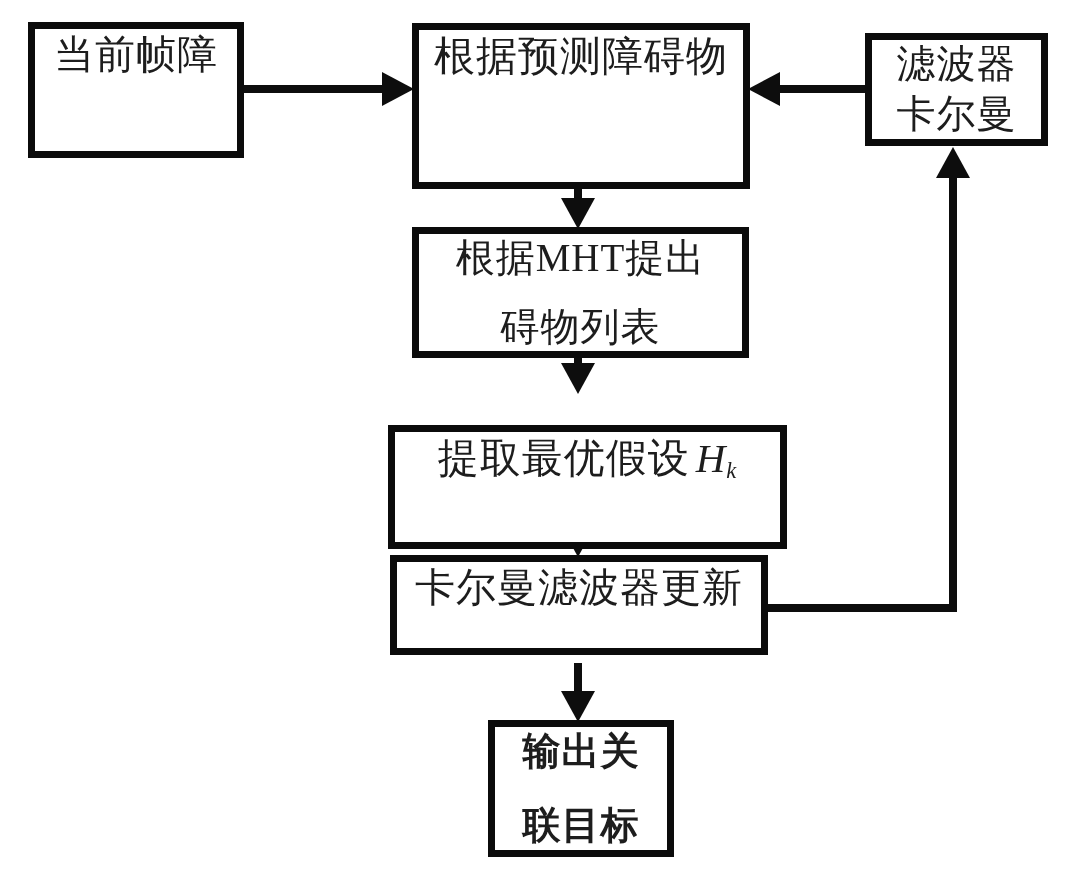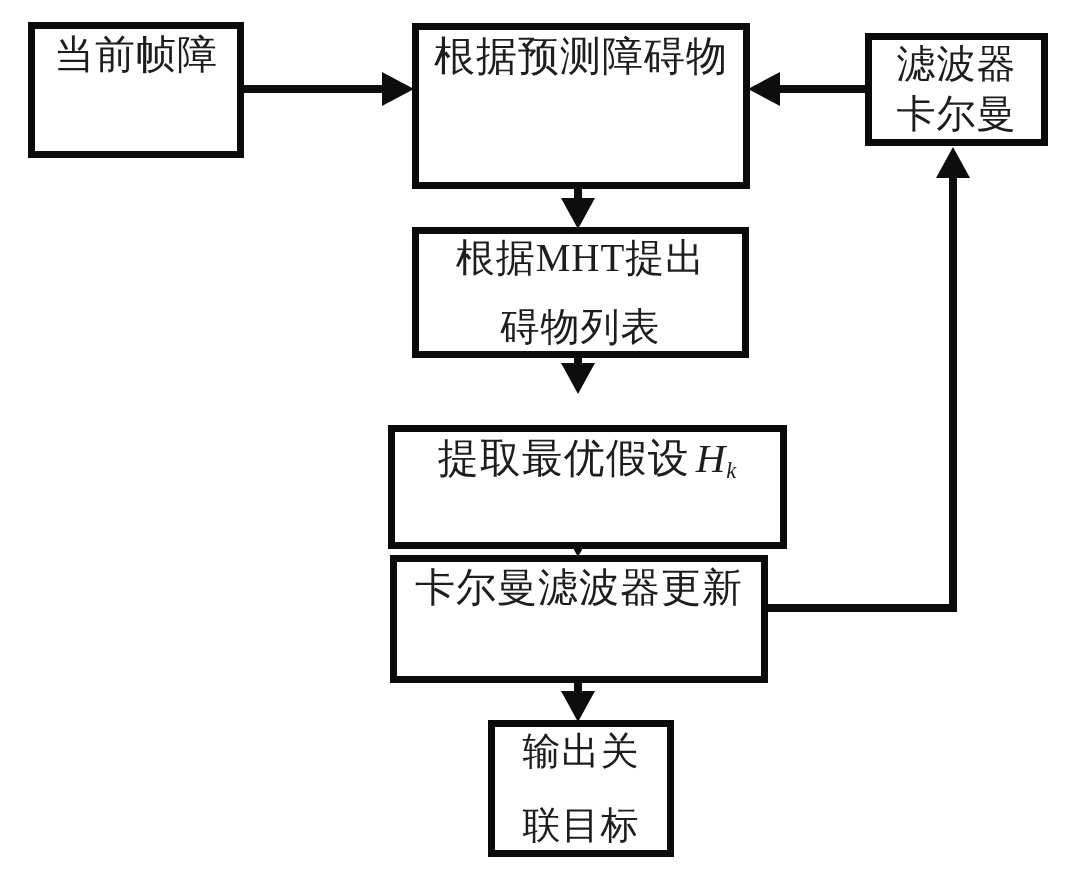--- a/index.html
+++ b/index.html
@@ -30,22 +30,22 @@
     line-height: 1.28;
     letter-spacing: 1px;
     z-index: 2;
   }
   .fc-box .ln { display: block; white-space: nowrap; }
   #box-current   { left: 28px;  top: 22px;  width: 216px; height: 136px; }
   #box-search    { left: 412px; top: 7px;   width: 338px; height: 166px; font-size: 41px; margin-top: 16px; }
   #box-kalman    { left: 865px; top: 33px;  width: 183px; height: 113px; font-size: 39px; line-height: 1.25; }
   #box-mht       { left: 412px; top: 227px; width: 337px; height: 131px; font-size: 39px; line-height: 1.22; }
   #box-best-hyp  { left: 388px; top: 392px; width: 399px; height: 124px; font-size: 41px; margin-top: 33px; }
-  #box-kf-update { left: 390px; top: 555px; width: 378px; height: 128px; font-size: 40px; }
-  #box-output    { left: 488px; top: 720px; width: 186px; height: 137px; font-size: 38px; line-height: 1.3; }
+  #box-kf-update { left: 390px; top: 555px; width: 378px; height: 100px; font-size: 40px; }
+  #box-output    { left: 488px; top: 720px; width: 186px; height: 137px; font-size: 38px; line-height: 1.3; font-weight: bold; }
   .math-var {
     font-style: italic;
     font-family: "Liberation Serif", "DejaVu Serif", serif;
     margin-left: 6px;
   }
   .math-sub {
     font-style: italic;
     font-size: 0.55em;
     vertical-align: -0.25em;
   }

